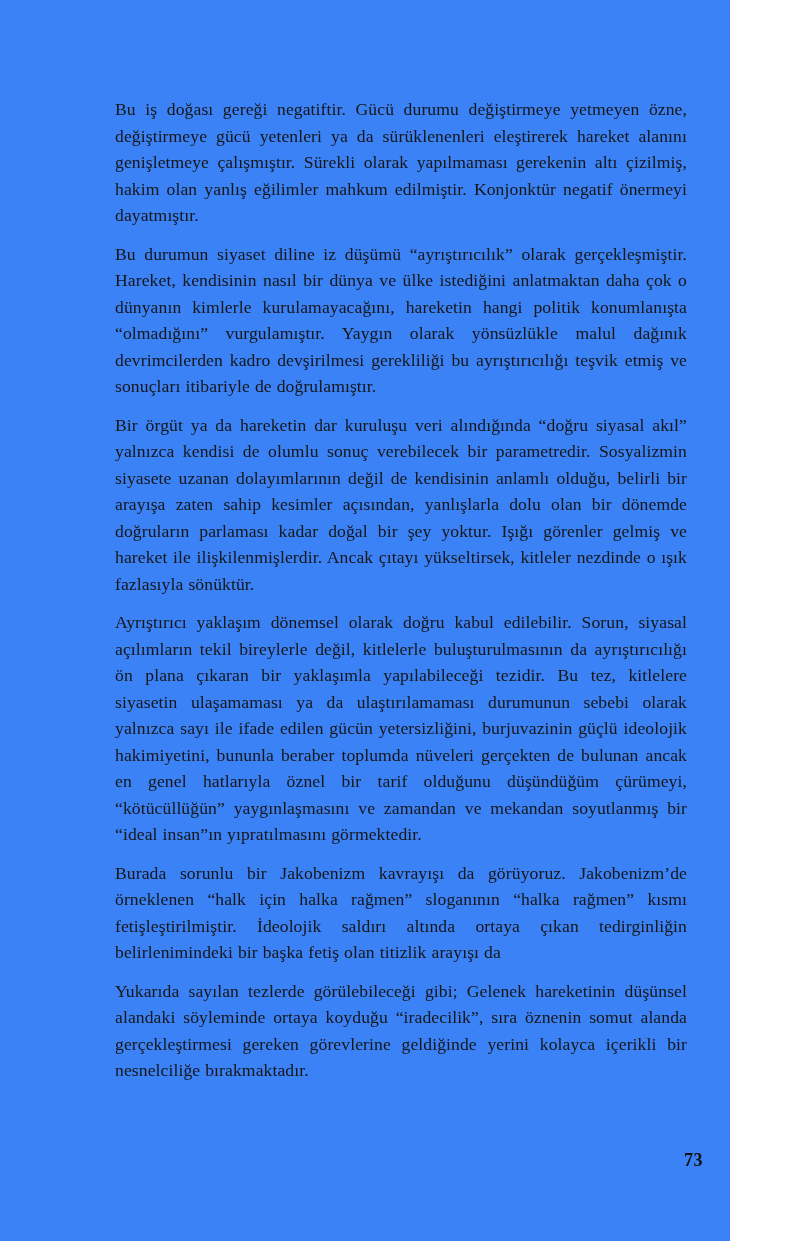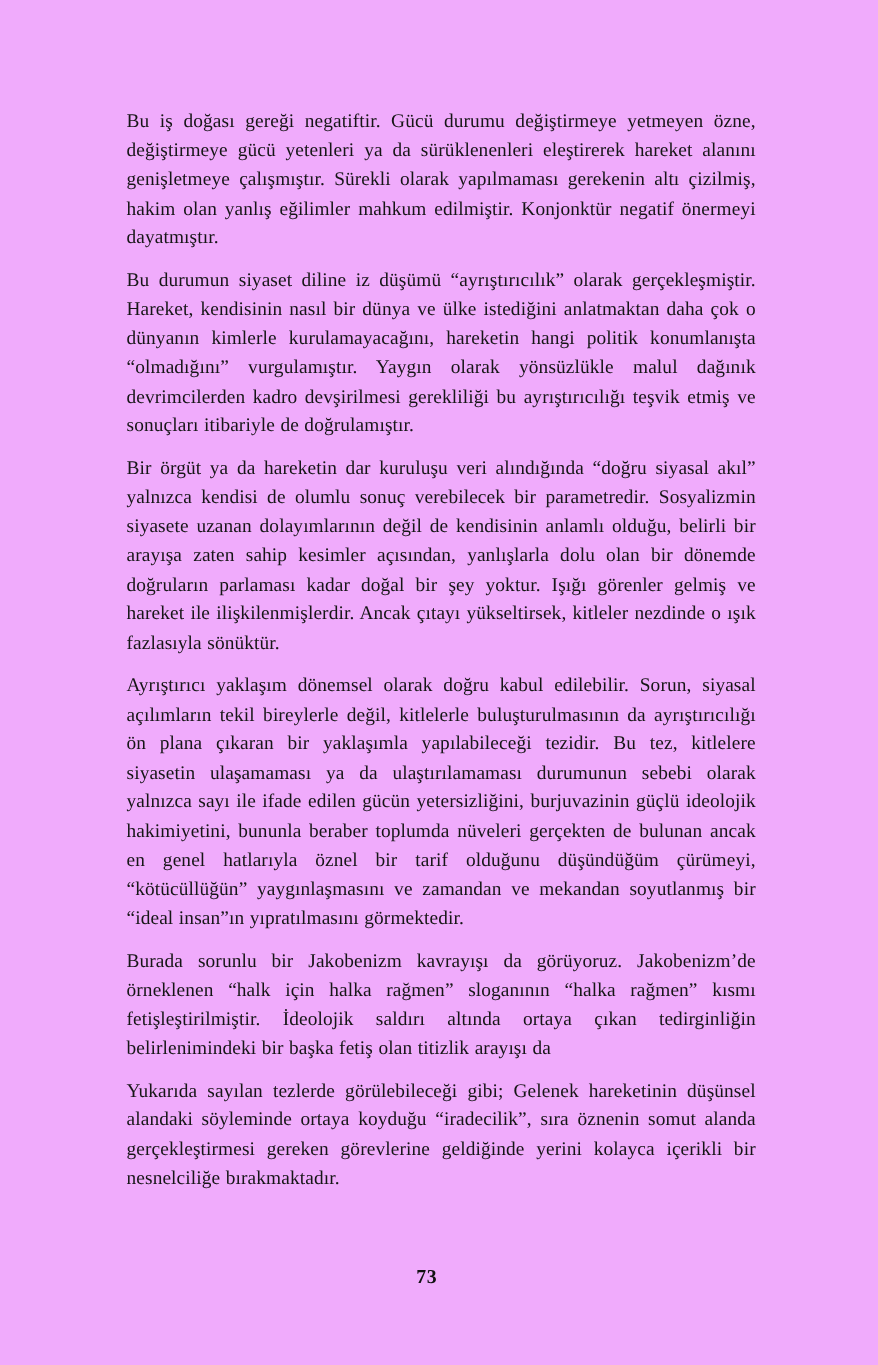--- a/index.html
+++ b/index.html
@@ -4,23 +4,23 @@
 <title>Book Page 73</title>
 <style>
   * { margin: 0; padding: 0; box-sizing: border-box; }
 
   html, body {
     background: #ffffff;
   }
 
   .book-page {
     position: relative;
-    width: 798px;
+    width: 730px;
     height: 1241px;
-    background: #f0abfc;
+    background: #3b82f6;
     overflow: hidden;
     font-family: "Liberation Serif", "DejaVu Serif", serif;
     color: #111111;
   }
 
   .text-block {
     position: absolute;
     left: 115px;
     top: 96px;
     width: 572px;
@@ -36,24 +36,24 @@
     color: #161616;
     margin-bottom: 12px;
   }
 
   .text-block p:last-child {
     margin-bottom: 0;
   }
 
   .page-footer {
     position: absolute;
-    left: 102px;
+    left: 131px;
     width: 572px;
     top: 1150px;
-    text-align: center;
+    text-align: right;
   }
 
   .page-number {
     font-size: 18px;
     font-weight: bold;
     color: #111111;
     letter-spacing: 0.5px;
   }
 </style>
 </head>

